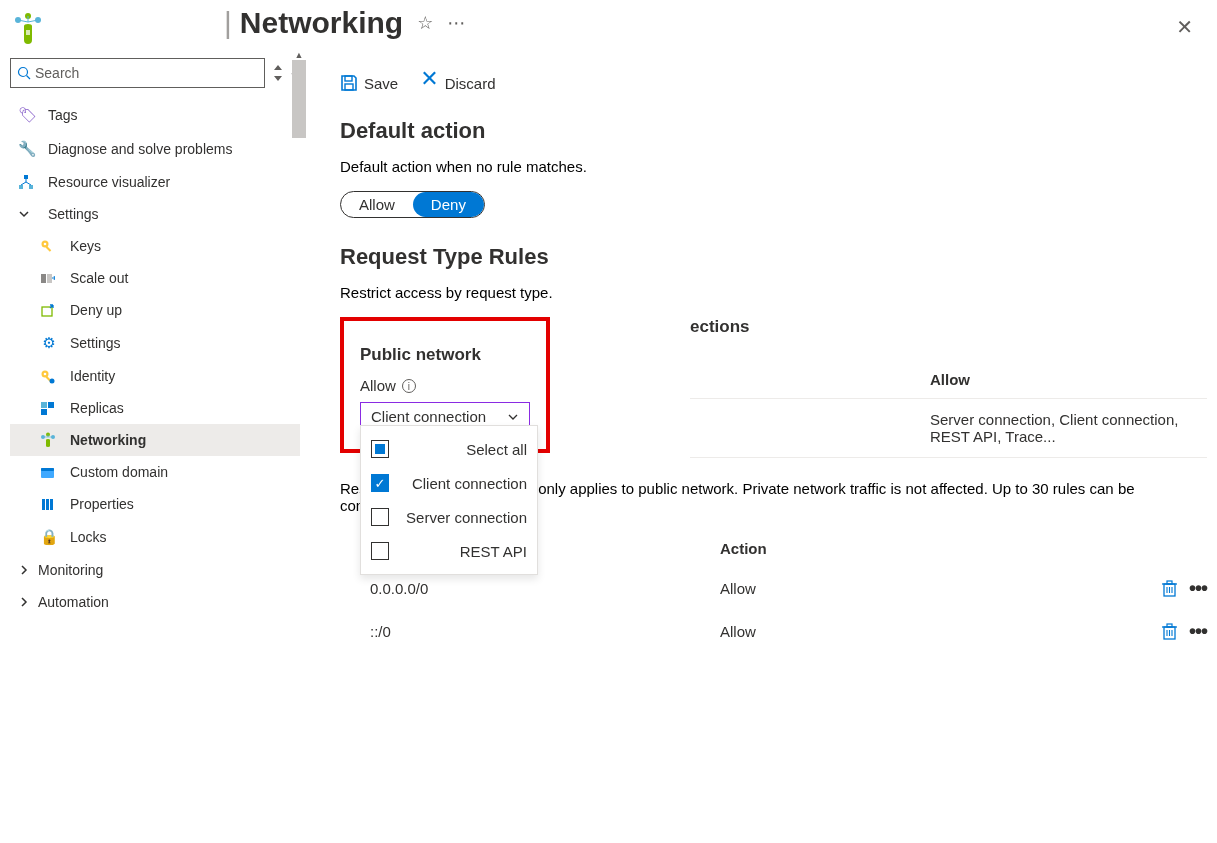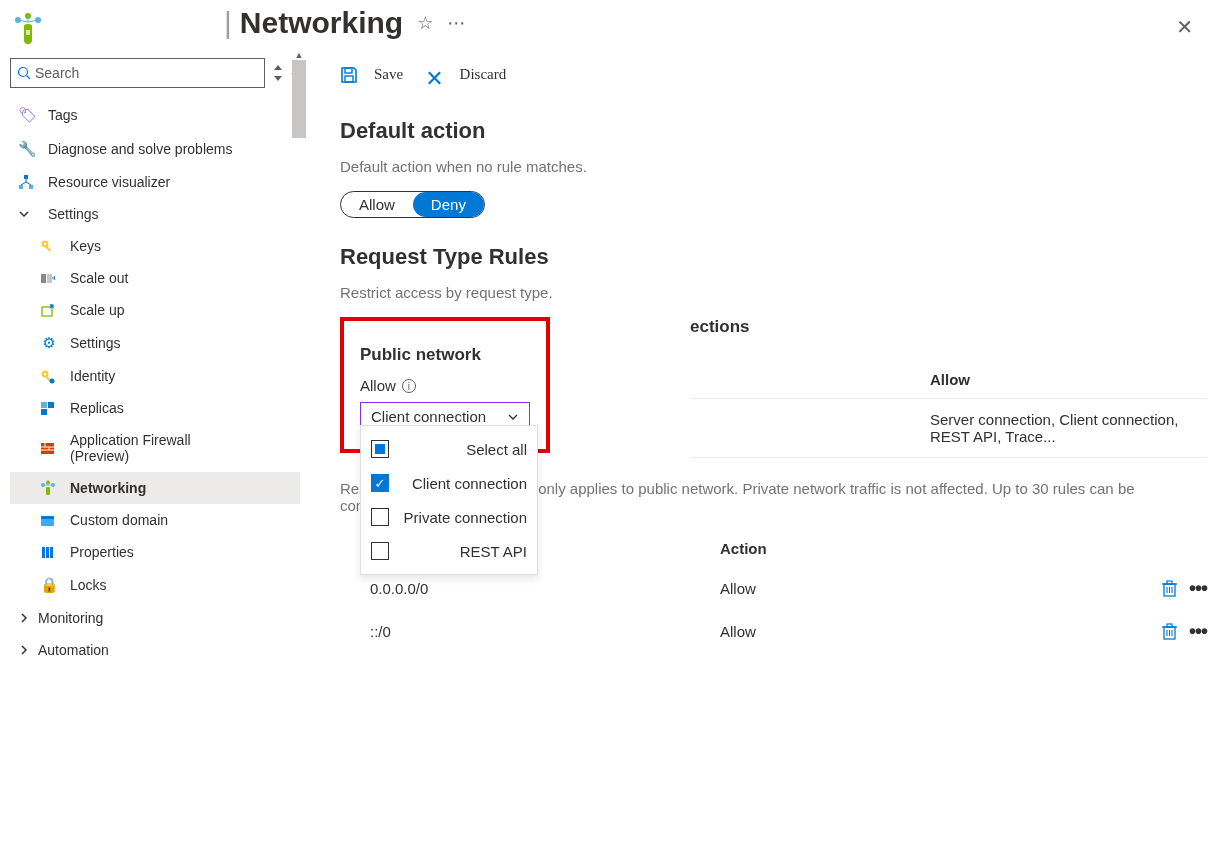--- a/index.html
+++ b/index.html
@@ -32,26 +32,26 @@
   .nav-sub { padding-left: 30px; }
   .nav-sec { display: flex; align-items: center; gap: 8px; padding: 8px; cursor: pointer; }
 
   .scroll-track { position: absolute; top: 12px; right: -6px; width: 14px; height: 720px; }
   .scroll-thumb { position: absolute; top: 0; width: 14px; height: 78px; background: #c8c6c4; }
   .scroll-arrow { position: absolute; width: 14px; text-align: center; font-size: 9px; color: #605e5c; }
   .scroll-arrow.up { top: -10px; }
 
   .main { flex: 1; padding: 10px 10px 10px 40px; }
   .toolbar { display: flex; gap: 22px; padding: 8px 0 18px 0; }
-  .tb-btn { display: flex; align-items: flex-start; gap: 16px; color: #323130; cursor: pointer; font-size: 15px; font-family: Liberation Serif, serif; }
+  .tb-btn { display: flex; align-items: flex-end; gap: 6px; color: #323130; cursor: pointer; font-size: 15px; }
   .tb-btn .ic { color: #0078d4; font-size: 19px; font-weight: bold; }
 
   h2.sec { font-size: 22px; font-weight: 700; margin: 8px 0 14px 0; }
   h3.sec { font-size: 17px; font-weight: 700; margin: 8px 0 12px 0; }
-  .desc { font-size: 15px; margin: 8px 0 16px 0; color: #737373; }
+  .desc { font-size: 15px; margin: 8px 0 16px 0; color: #000000; }
 
   .toggle { display: inline-flex; border: 1px solid #323130; border-radius: 16px; overflow: hidden; font-size: 15px; }
   .toggle .opt { padding: 4px 18px; cursor: pointer; }
   .toggle .opt.sel { background: #0078d4; color: #fff; border-radius: 14px; }
 
   .public-box { border: 4px solid #e30000; padding: 10px 16px 18px 16px; width: 210px; position: relative; margin-right: 140px; }
   .allow-row { display: flex; align-items: center; gap: 6px; margin: 12px 0 8px 0; font-size: 15px; }
   .info-ic { display: inline-block; width: 14px; height: 14px; border: 1px solid #605e5c; border-radius: 50%; text-align: center; font-size: 10px; line-height: 13px; color: #605e5c; }
   .dd { border: 1px solid #8a2be2; padding: 5px 10px; width: 170px; display: flex; justify-content: space-between; align-items: center; cursor: pointer; font-size: 15px; }
   .dd-list { position: absolute; top: 104px; left: 16px; background: #fff; border: 1px solid #e1dfdd; box-shadow: 0 4px 8px rgba(0,0,0,0.1); width: 178px; padding: 6px 0; z-index: 5; }
@@ -176,21 +176,21 @@
           </span>
           <span>Scale out</span>
         </div>
         <div class="nav-item nav-sub">
           <span class="ic" style="color:#0078d4">
             <svg width="15" height="15" viewBox="0 0 15 15">
                 <rect x="2" y="4" width="10" height="9" fill="none" stroke="#7fba00" stroke-width="1.3"></rect>
                 <path d="M10 5 L13 2 M13 2 L13 5 M13 2 L10 2" stroke="#0078d4" stroke-width="1.3" fill="none"></path>
               </svg>
           </span>
-          <span>Scale up</span>
+          <span>Deny up</span>
         </div>
         <div class="nav-item nav-sub">
           <span class="ic" style="color:#0078d4">⚙</span>
           <span>Settings</span>
         </div>
         <div class="nav-item nav-sub">
           <span class="ic" style="color:#dba928">
             <svg width="15" height="15" viewBox="0 0 15 15">
                 <circle cx="5" cy="5" r="3.5" fill="#ffc83d"></circle>
                 <circle cx="5" cy="5" r="1.3" fill="#fff"></circle>
@@ -202,32 +202,20 @@
         </div>
         <div class="nav-item nav-sub">
           <span class="ic" style="color:#0078d4">
             <svg width="15" height="15" viewBox="0 0 15 15">
                 <rect x="1" y="1" width="6" height="6" fill="#59b4d9"></rect>
                 <rect x="8" y="1" width="6" height="6" fill="#0078d4"></rect>
                 <rect x="1" y="8" width="6" height="6" fill="#0078d4"></rect>
               </svg>
           </span>
           <span>Replicas</span>
-        </div>
-        <div class="nav-item nav-sub">
-          <span class="ic" style="color:#d83b01">
-            <svg width="15" height="15" viewBox="0 0 15 15">
-                <rect x="1" y="2" width="13" height="11" fill="#d83b01"></rect>
-                <line x1="1" y1="6" x2="14" y2="6" stroke="#fff" stroke-width="1"></line>
-                <line x1="1" y1="9" x2="14" y2="9" stroke="#fff" stroke-width="1"></line>
-                <line x1="5" y1="2" x2="5" y2="6" stroke="#fff" stroke-width="1"></line>
-                <line x1="9" y1="6" x2="9" y2="9" stroke="#fff" stroke-width="1"></line>
-              </svg>
-          </span>
-          <span style="max-width:170px">Application Firewall (Preview)</span>
         </div>
         <div class="nav-item nav-sub active">
           <span class="ic">
             <svg width="16" height="16" viewBox="0 0 16 16">
                 <circle cx="3" cy="5" r="2" fill="#59b4d9"></circle>
                 <circle cx="13" cy="5" r="2" fill="#59b4d9"></circle>
                 <circle cx="8" cy="2.5" r="2" fill="#7fba00"></circle>
                 <path d="M8 5 L3 5 M8 5 L13 5 M8 5 L8 2.5" stroke="#59b4d9" stroke-width="0.7" fill="none"></path>
                 <path d="M6 8 L6 14 Q6 15 8 15 Q10 15 10 14 L10 8 Q10 7 8 7 Q6 7 6 8 Z" fill="#7fba00"></path>
               </svg>
@@ -329,21 +317,21 @@
             <div class="dd-item">
               <span class="cb partial"></span>
               <span>Select all</span>
             </div>
             <div class="dd-item">
               <span class="cb checked">✓</span>
               <span>Client connection</span>
             </div>
             <div class="dd-item">
               <span class="cb"></span>
-              <span>Private connection</span>
+              <span>Server connection</span>
             </div>
             <div class="dd-item">
               <span class="cb"></span>
               <span>REST API</span>
             </div>
           </div>
         </div>
 
         <div class="pe-block">
           <h3 class="sec" style="margin-top:-132px">ections</h3>

